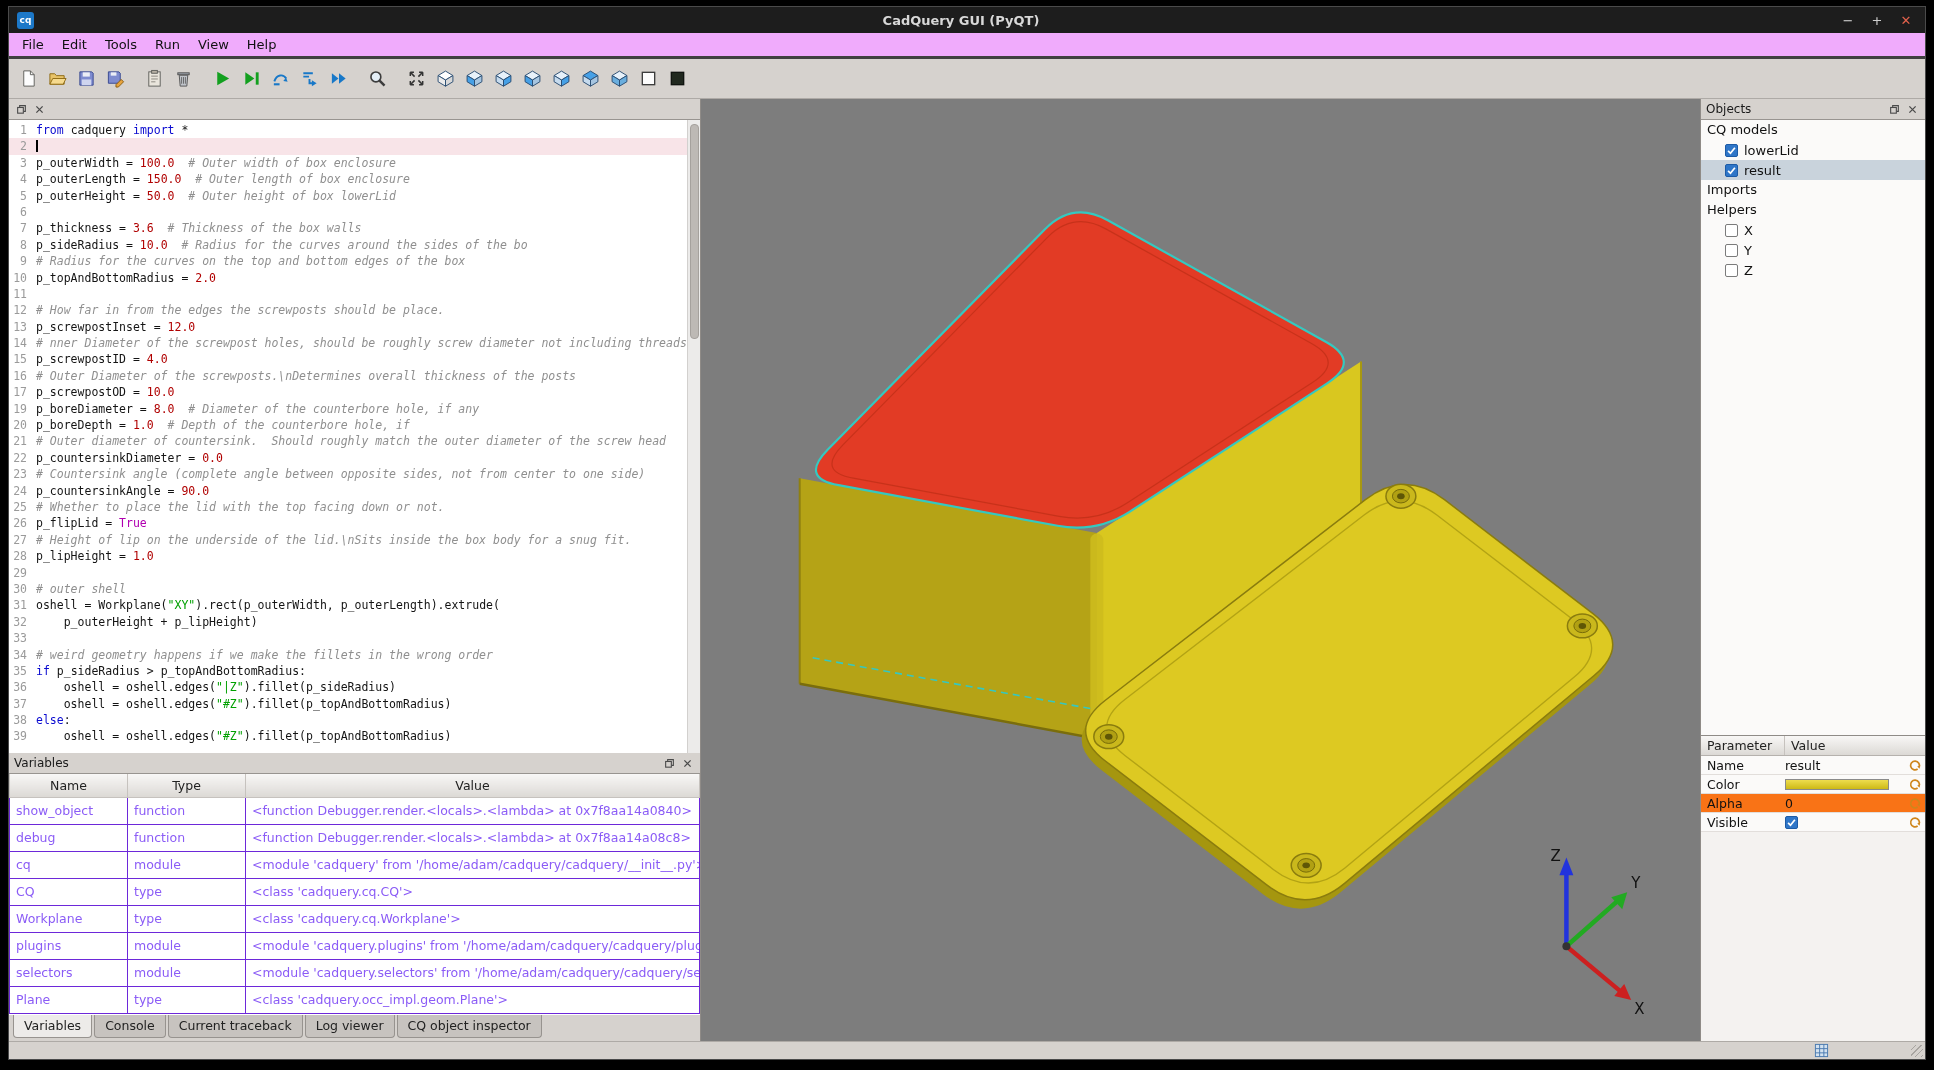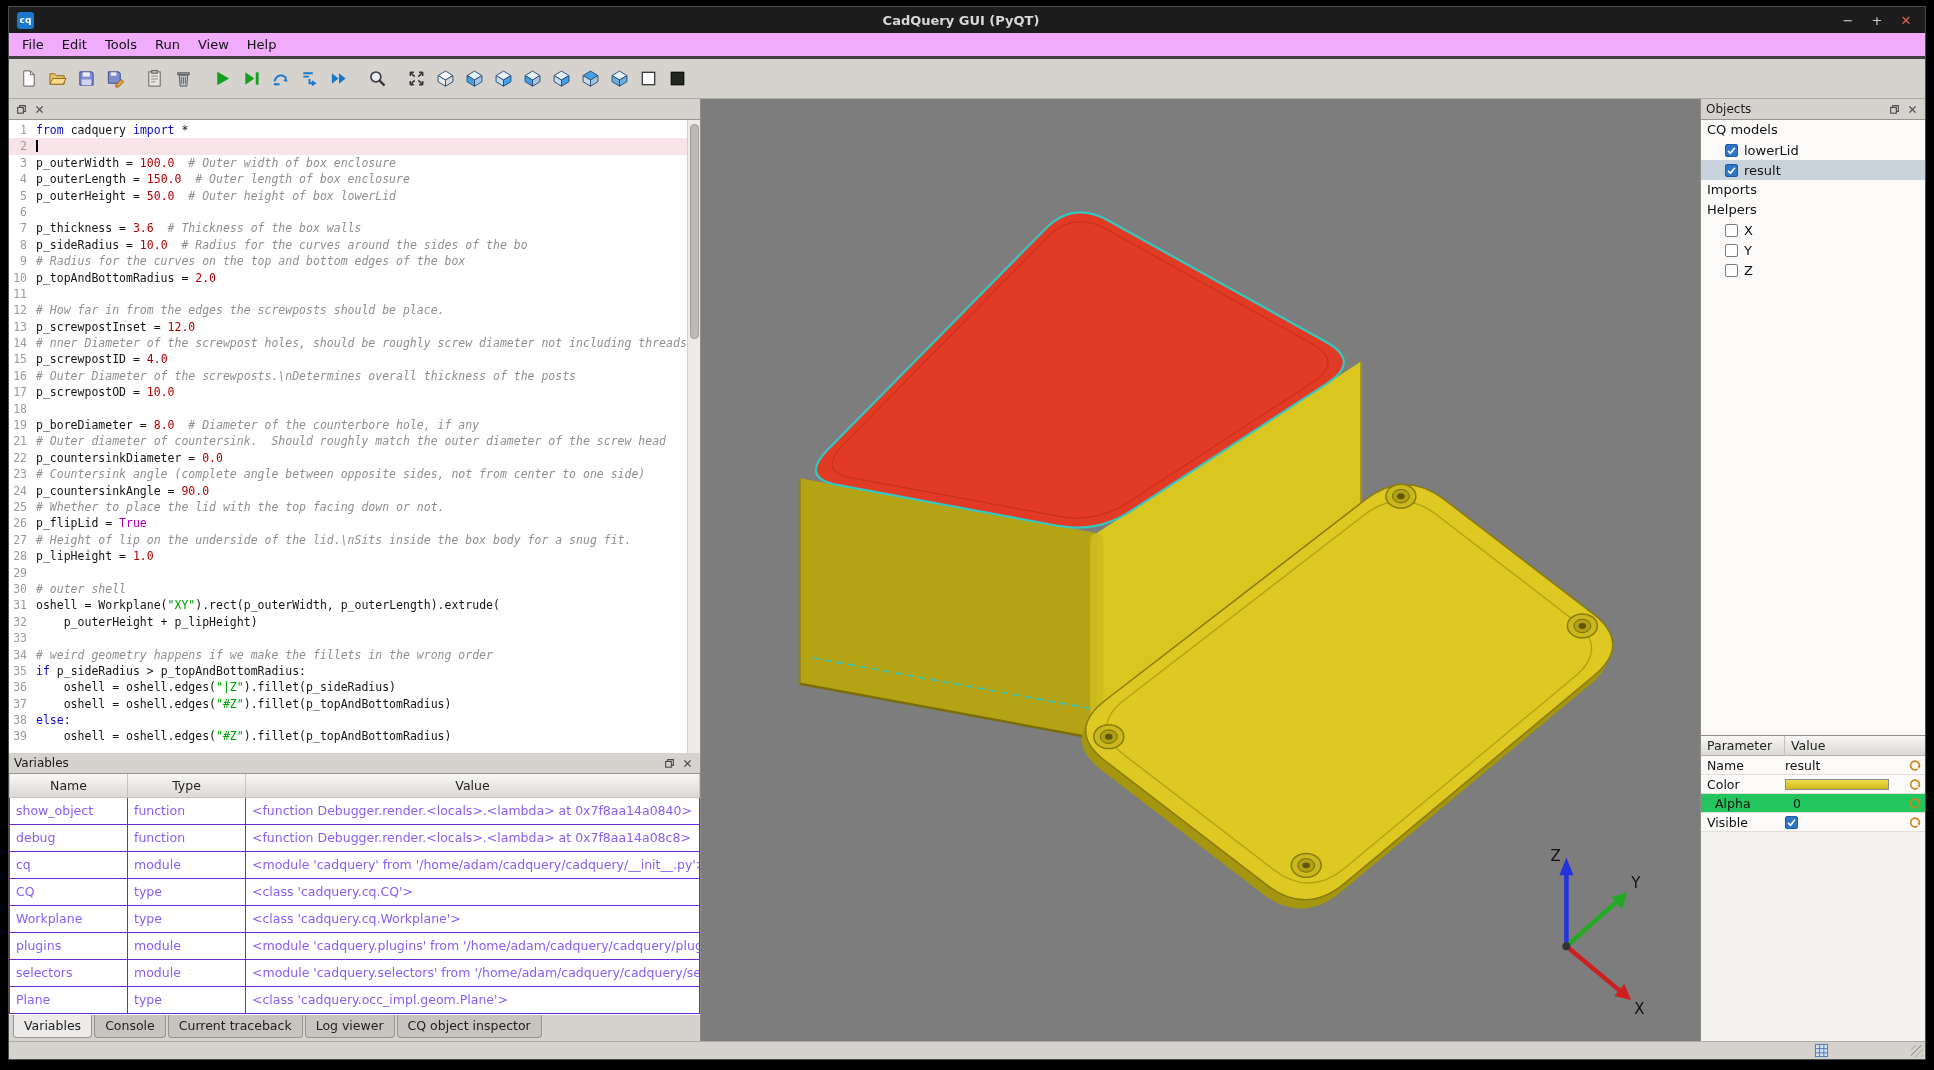--- a/index.html
+++ b/index.html
@@ -73,21 +73,21 @@
   .cb{width:13px;height:13px;border:1px solid #7b7b7b;background:#fff;flex:none;display:inline-flex;border-radius:2px;}
   .cb.on{background:#2f76c8;border-color:#1d5ba6;}
   .cb svg{width:11px;height:11px;margin:auto;display:block;}
   
   .params-panel{height:306px;flex:none;border-top:1px solid #8f8b87;background:#f4f2f0;display:flex;flex-direction:column;}
   .pheadrow{display:flex;height:20px;flex:none;background:linear-gradient(#f8f7f6,#dcd9d5);border-bottom:1px solid #b5b1ad;
     font-size:12.5px;color:#222;}
   .pheadrow span{padding:2px 6px;}
   .pheadrow .c1{width:84px;border-right:1px solid #c6c2be;flex:none;}
   .prow{display:flex;align-items:center;height:19px;border-bottom:1px solid #e2dedb;font-size:12.5px;background:#fbfaf9;color:#111;}
-  .prow.selected{background:#22c55e;padding-left:8px;}
+  .prow.selected{background:#f97316;}
   .prow .c1{width:84px;padding-left:6px;flex:none;}
   .prow .val{flex:1;display:flex;align-items:center;overflow:hidden;}
   .swatch{width:104px;height:11px;border:1px solid #8a8a8a;}
   .undo{width:20px;flex:none;display:flex;justify-content:center;background:transparent;border:none;padding:0;}
   .undo svg{width:14px;height:14px;display:block;}
   
   .statusbar{height:18px;flex:none;background:#d6d2ce;border-top:1px solid #aeaaa6;display:flex;align-items:center;
     justify-content:flex-end;position:relative;}
   .sbicon{width:15px;height:15px;margin-right:96px;}
   .sbicon svg{width:15px;height:15px;display:block;}
@@ -311,22 +311,22 @@
               <div class="eline"><span class="ln">8</span><span class="ecode"><span class="tok-p">p_sideRadius = </span><span class="tok-n">10.0</span><span class="tok-c">  # Radius for the curves around the sides of the bo</span></span></div>
               <div class="eline"><span class="ln">9</span><span class="ecode"><span class="tok-c"># Radius for the curves on the top and bottom edges of the box</span></span></div>
               <div class="eline"><span class="ln">10</span><span class="ecode"><span class="tok-p">p_topAndBottomRadius = </span><span class="tok-n">2.0</span></span></div>
               <div class="eline"><span class="ln">11</span><span class="ecode"></span></div>
               <div class="eline"><span class="ln">12</span><span class="ecode"><span class="tok-c"># How far in from the edges the screwposts should be place.</span></span></div>
               <div class="eline"><span class="ln">13</span><span class="ecode"><span class="tok-p">p_screwpostInset = </span><span class="tok-n">12.0</span></span></div>
               <div class="eline"><span class="ln">14</span><span class="ecode"><span class="tok-c"># nner Diameter of the screwpost holes, should be roughly screw diameter not including threads</span></span></div>
               <div class="eline"><span class="ln">15</span><span class="ecode"><span class="tok-p">p_screwpostID = </span><span class="tok-n">4.0</span></span></div>
               <div class="eline"><span class="ln">16</span><span class="ecode"><span class="tok-c"># Outer Diameter of the screwposts.\nDetermines overall thickness of the posts</span></span></div>
               <div class="eline"><span class="ln">17</span><span class="ecode"><span class="tok-p">p_screwpostOD = </span><span class="tok-n">10.0</span></span></div>
-              <div class="eline"><span class="ln">18</span><span class="ecode"></span></div>
               <div class="eline"><span class="ln">19</span><span class="ecode"><span class="tok-p">p_boreDiameter = </span><span class="tok-n">8.0</span><span class="tok-c">  # Diameter of the counterbore hole, if any</span></span></div>
+              <div class="eline"><span class="ln">20</span><span class="ecode"><span class="tok-p">p_boreDepth = </span><span class="tok-n">1.0</span><span class="tok-c">  # Depth of the counterbore hole, if</span></span></div>
               <div class="eline"><span class="ln">21</span><span class="ecode"><span class="tok-c"># Outer diameter of countersink.  Should roughly match the outer diameter of the screw head</span></span></div>
               <div class="eline"><span class="ln">22</span><span class="ecode"><span class="tok-p">p_countersinkDiameter = </span><span class="tok-n">0.0</span></span></div>
               <div class="eline"><span class="ln">23</span><span class="ecode"><span class="tok-c"># Countersink angle (complete angle between opposite sides, not from center to one side)</span></span></div>
               <div class="eline"><span class="ln">24</span><span class="ecode"><span class="tok-p">p_countersinkAngle = </span><span class="tok-n">90.0</span></span></div>
               <div class="eline"><span class="ln">25</span><span class="ecode"><span class="tok-c"># Whether to place the lid with the top facing down or not.</span></span></div>
               <div class="eline"><span class="ln">26</span><span class="ecode"><span class="tok-p">p_flipLid = </span><span class="tok-b">True</span></span></div>
               <div class="eline"><span class="ln">27</span><span class="ecode"><span class="tok-c"># Height of lip on the underside of the lid.\nSits inside the box body for a snug fit.</span></span></div>
               <div class="eline"><span class="ln">28</span><span class="ecode"><span class="tok-p">p_lipHeight = </span><span class="tok-n">1.0</span></span></div>
               <div class="eline"><span class="ln">29</span><span class="ecode"></span></div>
               <div class="eline"><span class="ln">30</span><span class="ecode"><span class="tok-c"># outer shell</span></span></div>

